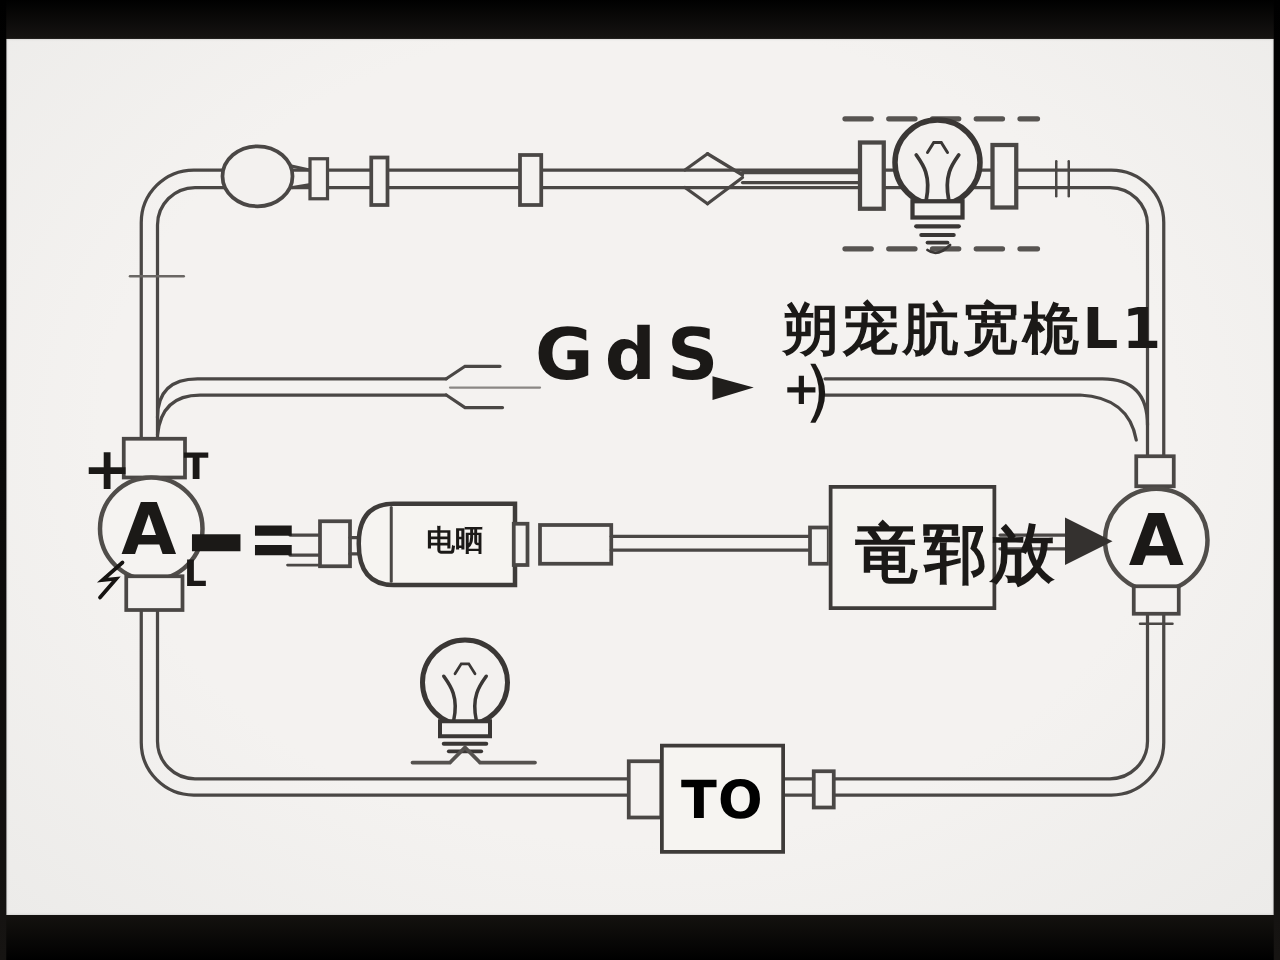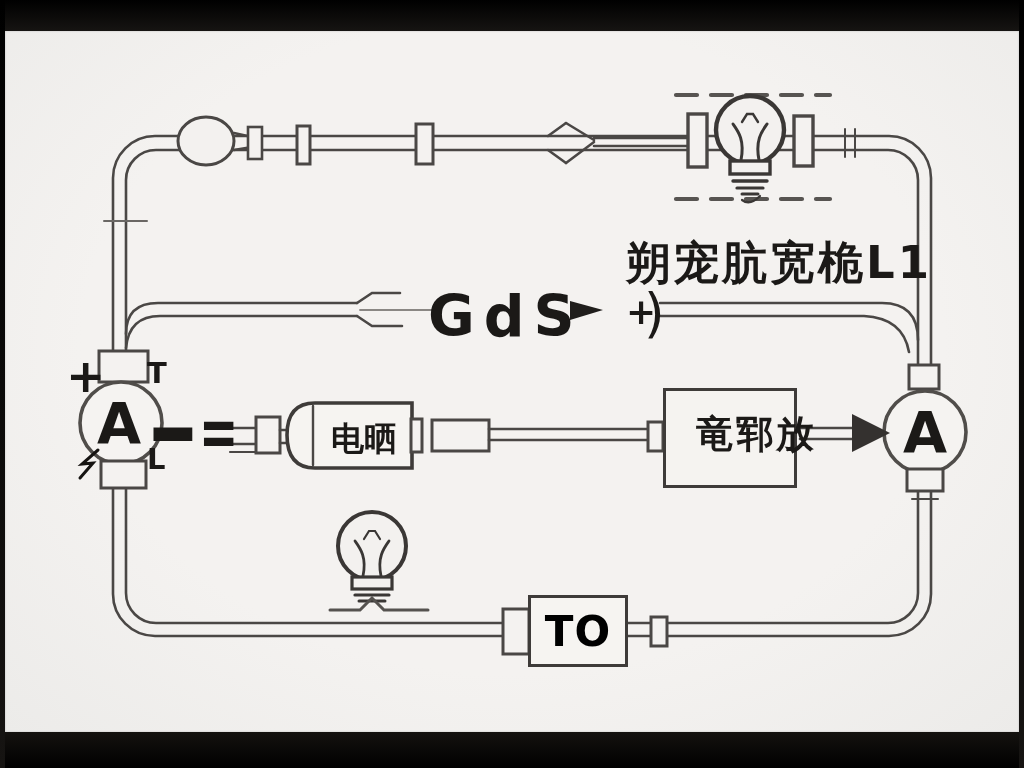--- a/index.html
+++ b/index.html
@@ -14,28 +14,28 @@
   .bar.left{left:0;top:0;width:5px;height:768px;}
   .bar.right{left:1019px;top:0;width:5px;height:768px;}
   svg.wires{position:absolute;left:0;top:0;}
   .abs{position:absolute;color:#1b1917;white-space:nowrap;}
   .comp-box{position:absolute;background:#f6f4f1;border:3px solid #3e3b39;box-sizing:border-box;}
   .power-box{left:312px;top:112px;width:106px;height:68px;border-radius:3px;
              display:flex;align-items:center;justify-content:center;}
   .power-label{font-size:30px;font-weight:bold;letter-spacing:1px;}
   .power-bar-l{position:absolute;left:9px;top:5px;width:3px;height:52px;background:#3e3b39;}
   .power-bar-r{position:absolute;right:13px;top:14px;width:3px;height:36px;background:#3e3b39;}
-  .to-box{left:528px;top:595px;width:100px;height:72px;display:flex;align-items:center;justify-content:center;}
+  .to-box{left:528px;top:595px;width:100px;height:88px;display:flex;align-items:center;justify-content:center;}
   .to-label{font-size:42px;font-weight:bold;letter-spacing:1px;}
   .load-box{left:663px;top:388px;width:134px;height:100px;background:#f5f3f0;}
-  .load-label{left:684px;top:409px;font-size:38px;font-weight:bold;letter-spacing:2px;margin-left:12px;}
-  .battery-label{left:318px;top:417px;width:92px;text-align:center;font-size:33px;font-weight:bold;}
+  .load-label{left:684px;top:409px;font-size:52px;font-weight:bold;letter-spacing:2px;}
+  .battery-label{left:318px;top:417px;width:92px;text-align:center;font-size:23px;font-weight:bold;}
   .caption1{left:626px;top:233px;font-size:45px;font-weight:bold;letter-spacing:3px;text-align:center;}
   .caption2{left:621px;top:506px;font-size:42px;font-weight:bold;letter-spacing:2px;}
-  .gds{left:428px;top:283px;font-size:57px;font-weight:bold;letter-spacing:9px;}
+  .gds{left:428px;top:251px;font-size:57px;font-weight:bold;letter-spacing:9px;}
   .meter-letter{font-size:57px;font-weight:800;}
   .meter-a-left{left:97px;top:391px;}
   .meter-a-right{left:903px;top:400px;}
   .plus-mark{left:66px;top:348px;font-size:47px;font-weight:800;}
   .t-mark{left:147px;top:356px;font-size:29px;font-weight:bold;}
   .minus-mark{left:147px;top:394px;font-size:62px;font-weight:900;transform:scaleY(1.9);}
   .l-mark{left:147px;top:442px;font-size:29px;font-weight:bold;}
   .equals-mark{left:199px;top:404px;font-size:47px;font-weight:800;transform:scaleY(1.5);letter-spacing:0;}
   .junction-plus{left:626px;top:291px;font-size:36px;font-weight:800;}
   .junction-paren{left:644px;top:283px;font-size:53px;font-weight:400;}

